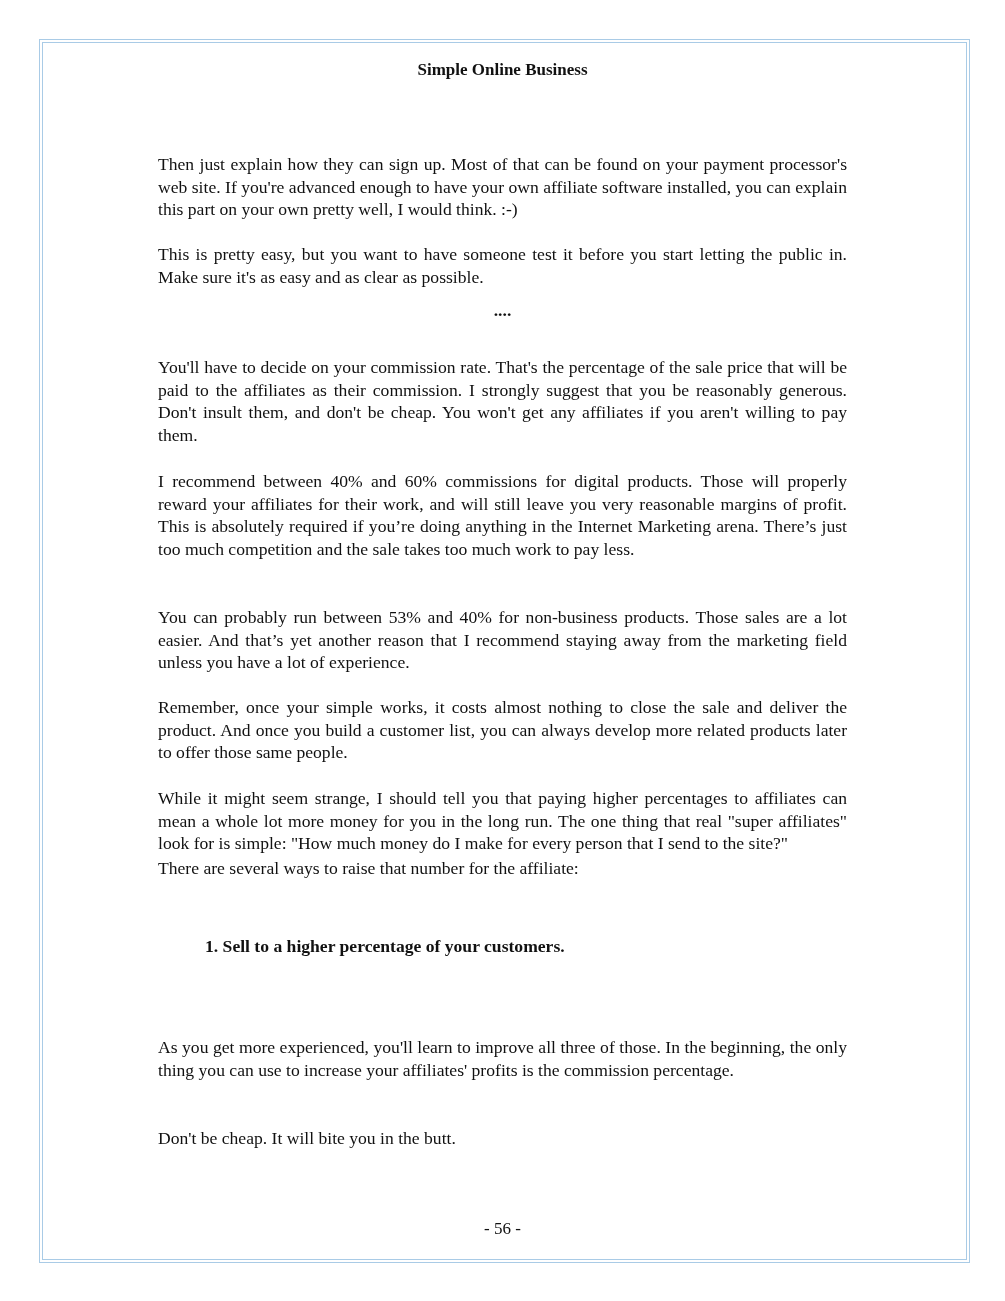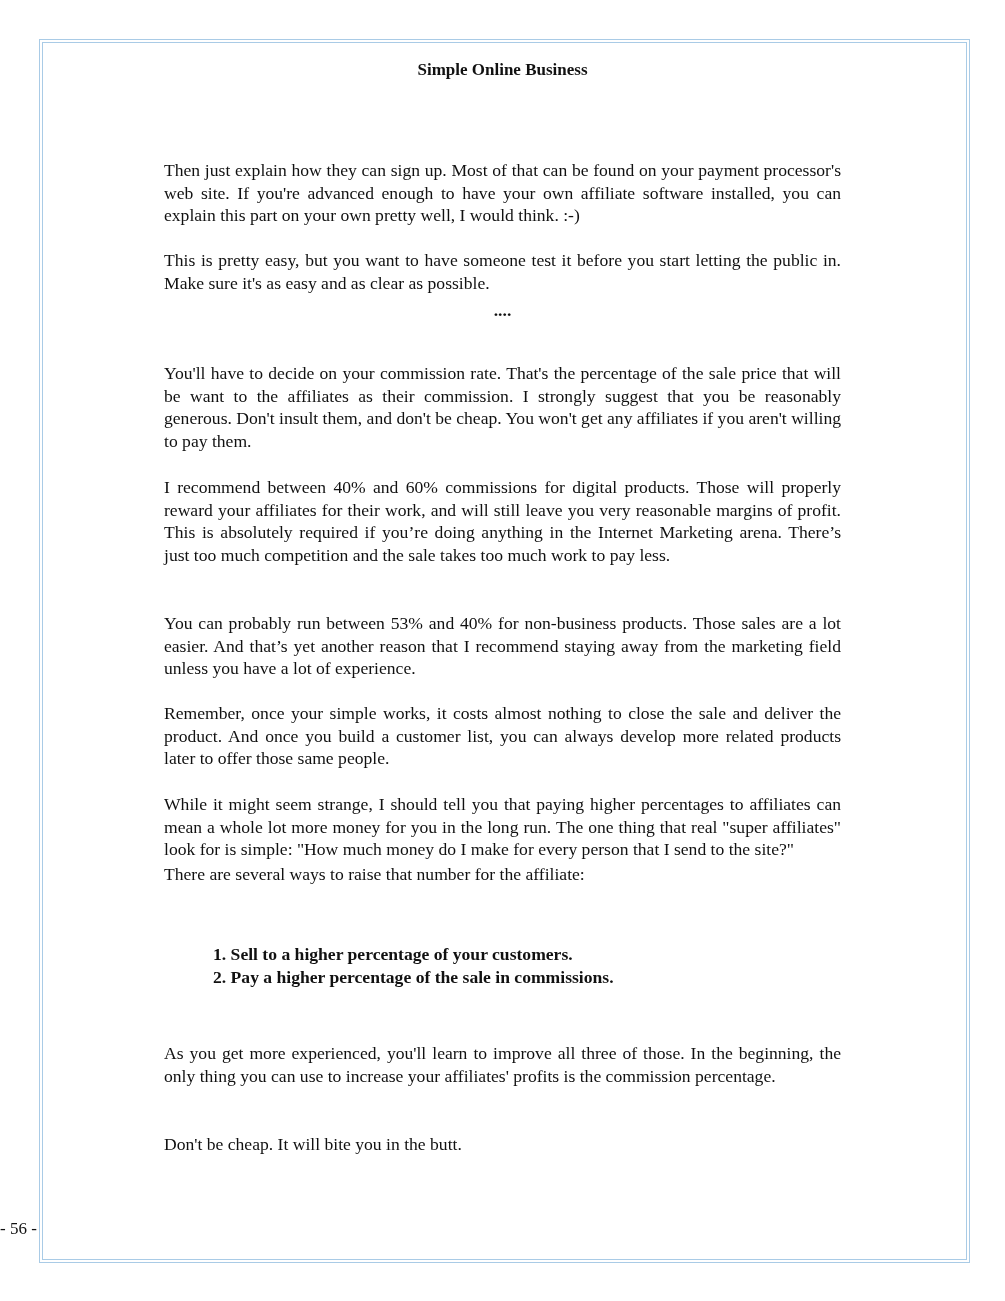--- a/index.html
+++ b/index.html
@@ -10,65 +10,64 @@
   }
   .content {
     position:absolute; left:147px; top:0; width:711px;
     font-family:"Liberation Serif", "DejaVu Serif", serif;
     font-size:17.6px; line-height:22.7px; color:#111;
   }
   .title {
     position:absolute; left:0; width:1005px; top:60px; text-align:center;
     font-family:"Liberation Serif", serif; font-weight:bold; font-size:17px; color:#111;
   }
-  p { margin:17px; text-align:justify; text-align-last:left; }
+  p { margin:11px; text-align:justify; text-align-last:left; }
   .para { position:absolute; left:0; width:711px; }
   .dots { position:absolute; left:0; width:711px; text-align:center; font-weight:bold; }
-  ol { margin:8px; padding:0; list-style:none; position:absolute; left:58px; font-weight:bold; font-size:17.6px; }
+  ol { margin:0; padding:0; list-style:none; position:absolute; left:58px; font-weight:bold; font-size:17.6px; }
   .footer {
-    position:absolute; left:0; width:1005px; top:1219px; text-align:left;
+    position:absolute; left:0; width:1005px; top:1219px; text-align:center;
     font-family:"Liberation Serif", serif; font-size:17px; color:#111;
   }
 </style>
 </head>
 <body>
 
 <div class="frame"></div>
 
 <div class="title">Simple Online Business</div>
 
 <div class="content">
   <div class="para" style="top:142px">
       <p>Then just explain how they can sign up. Most of that can be found on your payment processor's web site. If you're advanced enough to have your own affiliate software installed, you can explain this part on your own pretty well, I would think. :-)</p>
     </div>
   <div class="para" style="top:232px">
       <p>This is pretty easy, but you want to have someone test it before you start letting the public in. Make sure it's as easy and as clear as possible.</p>
     </div>
   <div class="dots" style="top:299px">....</div>
   <div class="para" style="top:345px">
-      <p>You'll have to decide on your commission rate. That's the percentage of the sale price that will be want to the affiliates as their commission. I strongly suggest that you be reasonably generous. Don't insult them, and don't be cheap. You won't get any affiliates if you aren't willing to pay them.</p>
+      <p>You'll have to decide on your commission rate. That's the percentage of the sale price that will be paid to the affiliates as their commission. I strongly suggest that you be reasonably generous. Don't insult them, and don't be cheap. You won't get any affiliates if you aren't willing to pay them.</p>
     </div>
   <div class="para" style="top:459px">
       <p>I recommend between 40% and 60% commissions for digital products. Those will properly reward your affiliates for their work, and will still leave you very reasonable margins of profit. This is absolutely required if you’re doing anything in the Internet Marketing arena. There’s just too much competition and the sale takes too much work to pay less.</p>
     </div>
   <div class="para" style="top:595px">
       <p>You can probably run between 53% and 40% for non-business products. Those sales are a lot easier. And that’s yet another reason that I recommend staying away from the marketing field unless you have a lot of experience.</p>
     </div>
   <div class="para" style="top:685px">
       <p>Remember, once your simple works, it costs almost nothing to close the sale and deliver the product. And once you build a customer list, you can always develop more related products later to offer those same people.</p>
     </div>
   <div class="para" style="top:776px">
       <p>While it might seem strange, I should tell you that paying higher percentages to affiliates can mean a whole lot more money for you in the long run. The one thing that real "super affiliates" look for is simple: "How much money do I make for every person that I send to the site?"</p>
     </div>
   <div class="para" style="top:846px">
       <p>There are several ways to raise that number for the affiliate:</p>
     </div>
   <ol style="top:935px">
     <li>1. Sell to a higher percentage of your customers.</li>
-    <li>2. Pay a higher percentage of the sale in commissions.</li>
   </ol>
   <div class="para" style="top:1025px">
       <p>As you get more experienced, you'll learn to improve all three of those. In the beginning, the only thing you can use to increase your affiliates' profits is the commission percentage.</p>
     </div>
   <div class="para" style="top:1116px">
       <p>Don't be cheap. It will bite you in the butt.</p>
     </div>
 </div>
 
 <div class="footer">- 56 -</div>

